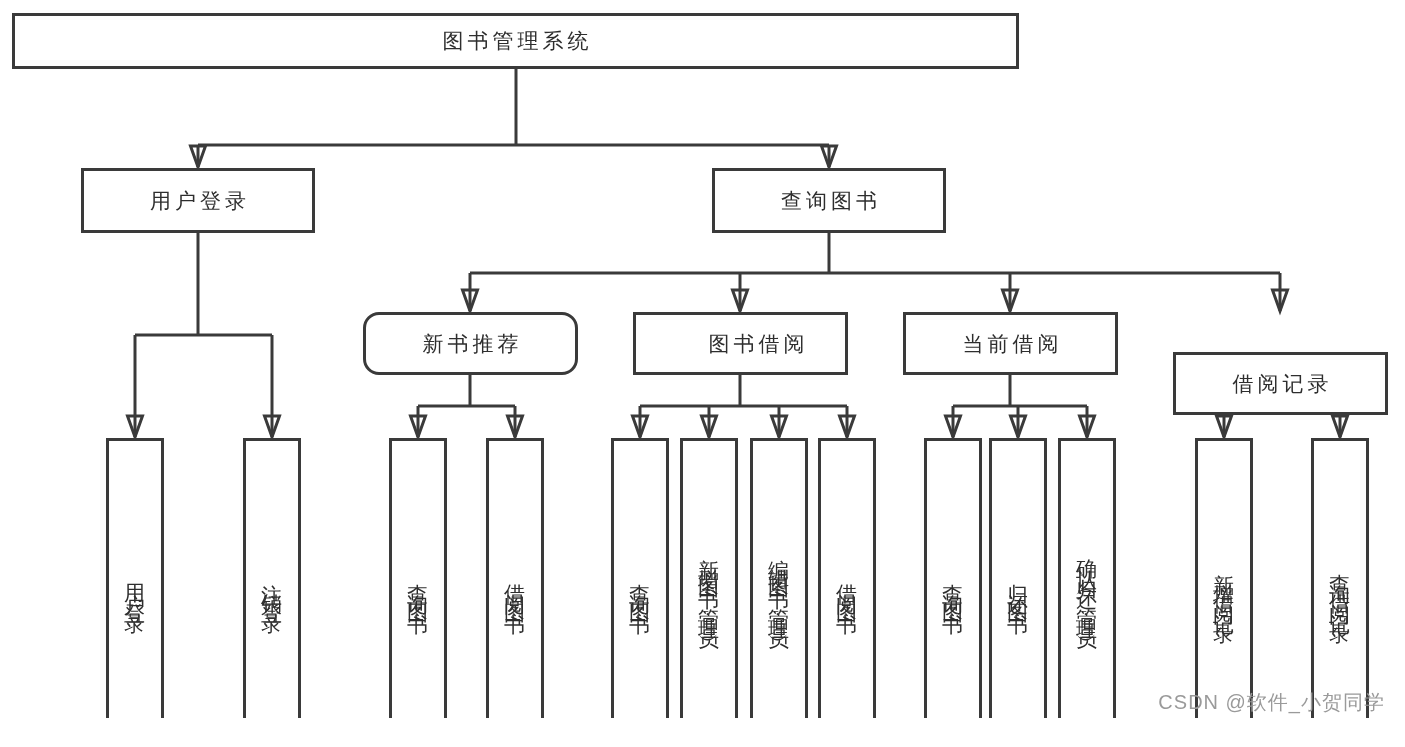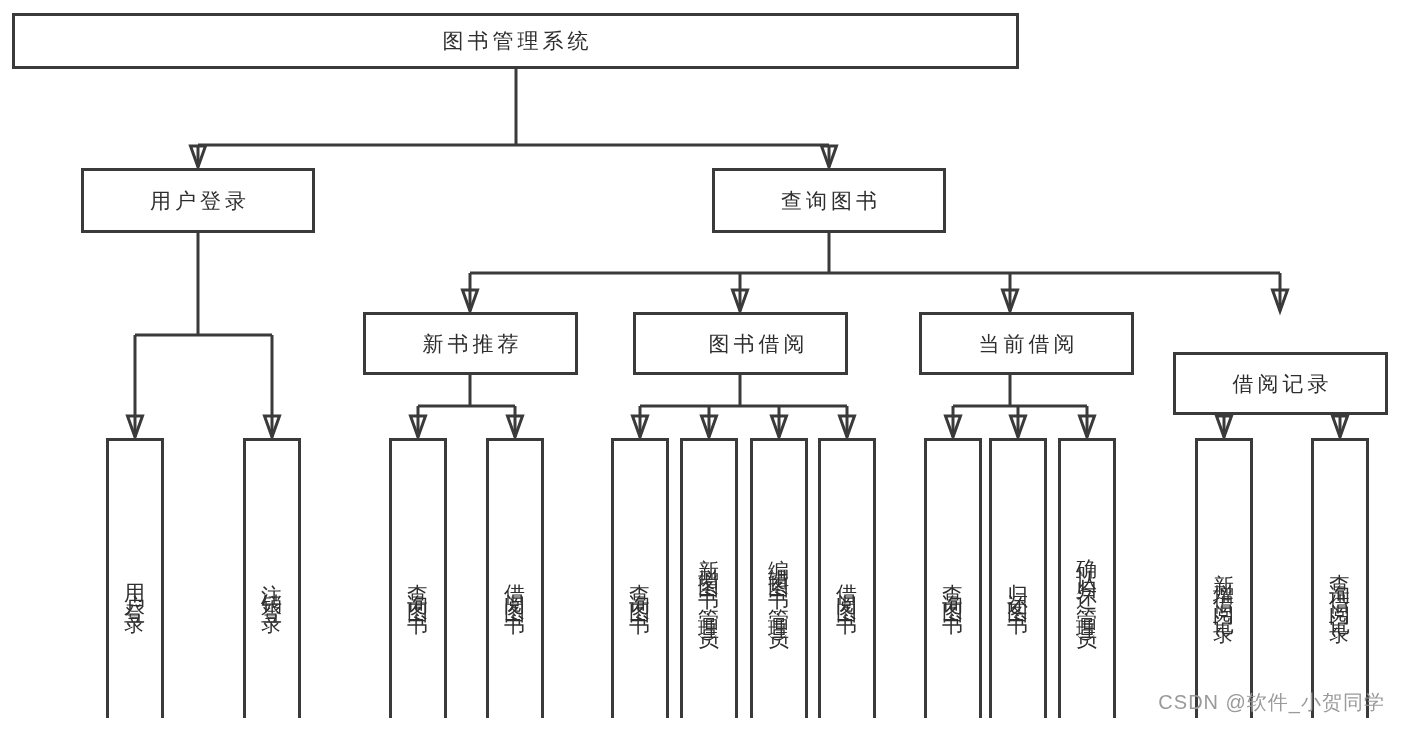--- a/index.html
+++ b/index.html
@@ -28,23 +28,23 @@
     font-size:21px;
     letter-spacing:4px;
     text-indent:4px;
     white-space:nowrap;
   }
   .root{left:12px;top:13px;width:1007px;height:56px;}
   .l2{width:234px;height:65px;top:168px;}
   .l2a{left:81px;}
   .l2b{left:712px;}
   .l3{width:215px;height:63px;top:312px;}
-  .l3a{left:363px;}
+  .l3a{left:363px;border-radius:16px;}
   .l3b{left:633px;padding-left:32px;}
-  .l3c{left:903px;margin-left:16px;}
+  .l3c{left:903px;}
   .l3d{left:1173px;margin-top:40px;}
   .leaf{
     position:absolute;
     top:438px;width:58px;height:297px;
     background:#fff;
     border:3px solid var(--line);
     display:flex;align-items:center;justify-content:center;
     writing-mode:vertical-rl;
     text-orientation:mixed;
     color:var(--text);

